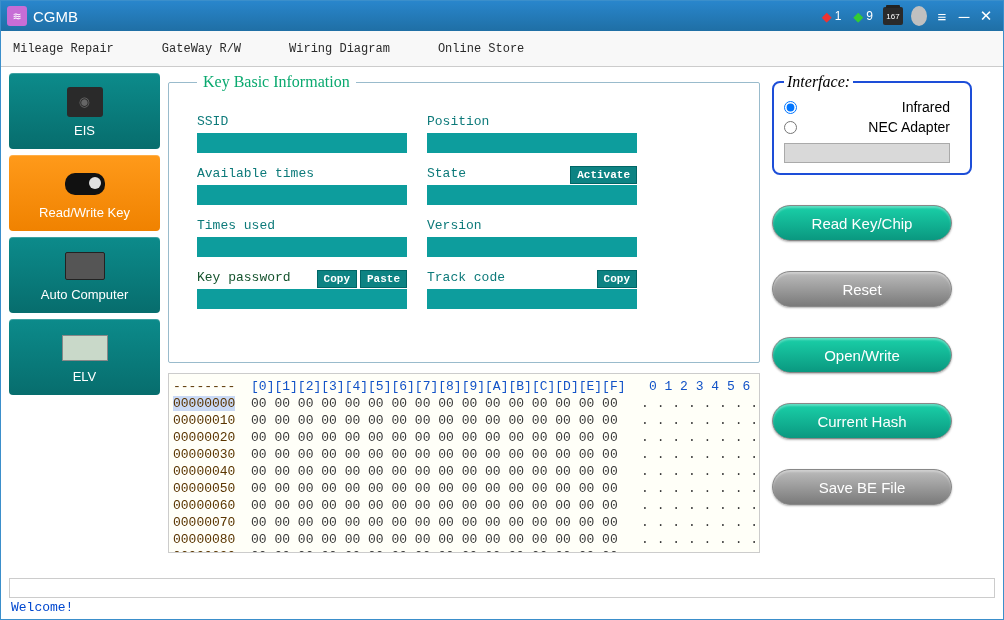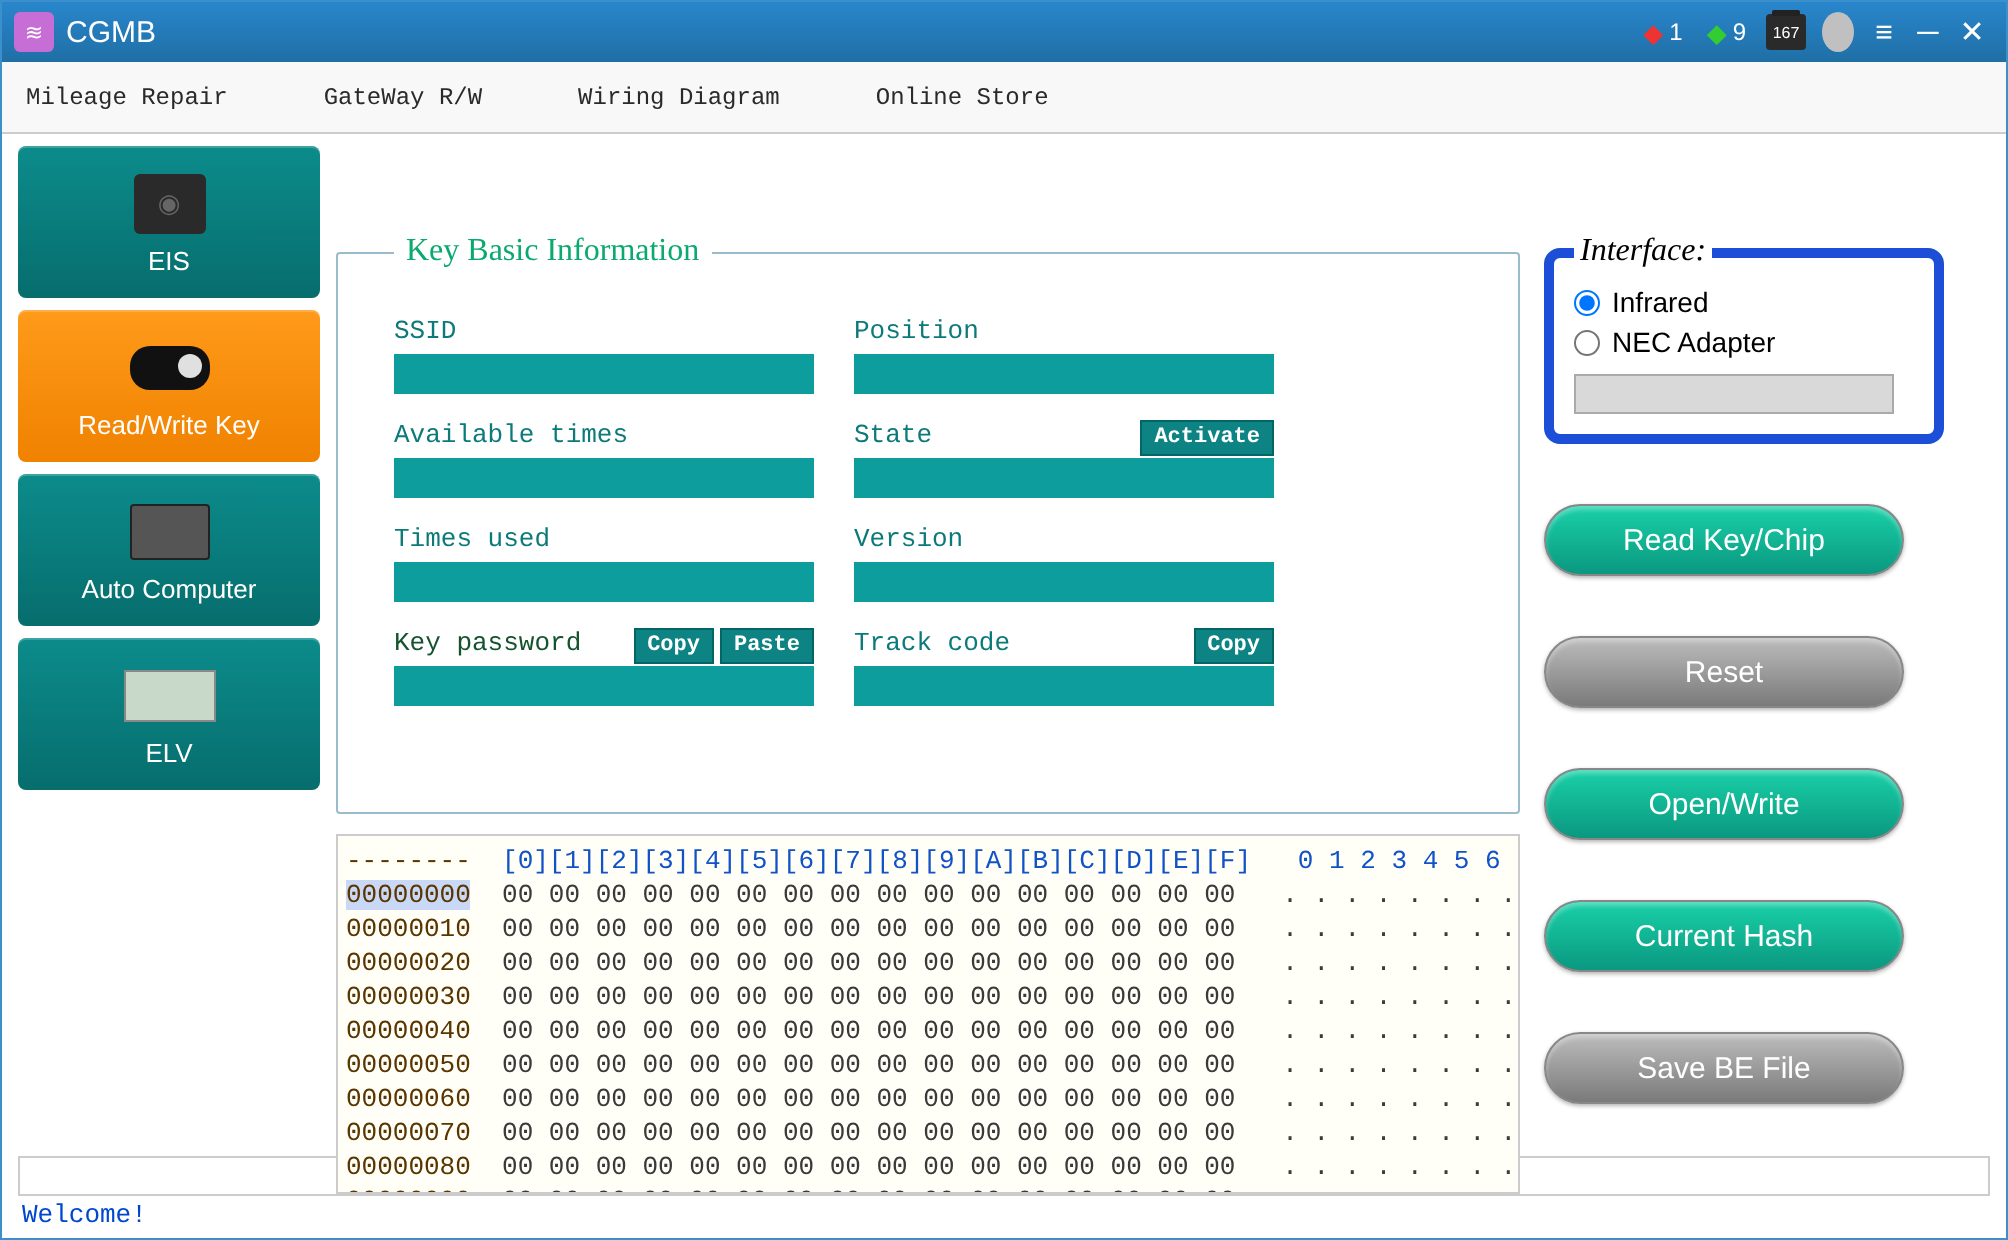--- a/index.html
+++ b/index.html
@@ -80,21 +80,20 @@
 .icon-box { width:36px;height:30px;background:#333;border-radius:3px;display:flex;align-items:center;justify-content:center;}
 .icon-chip { width:40px;height:28px;background:#555;border:1px solid #222;border-radius:2px;}
 .icon-key { width:40px;height:22px;background:#111;border-radius:10px;position:relative;}
 .icon-key::after{content:"";position:absolute;right:4px;top:4px;width:12px;height:12px;background:#e0e0e0;border-radius:50%;}
 
 .mainpanel {
   flex: 1;
   padding: 6px 6px 6px 2px;
   display:flex;
   gap: 12px;
-  margin-top: 44px;
 }
 .leftcol { width: 592px; }
 .rightcol { width: 200px; }
 
 fieldset.keyinfo {
   border: 1px solid #9bc;
   border-radius: 2px;
   padding: 10px 28px 18px 28px;
   height: 290px;
 }
@@ -129,24 +128,24 @@
   padding: 4px 6px 4px 4px;
   overflow: hidden;
   white-space: pre;
   line-height: 17px;
 }
 .hex-header { color:#1152c7; }
 .hex-addr { color:#5a3500; }
 .hex-sel { background:#c9d9f5; }
 
 fieldset.iface {
-  border: 5px solid #1d4ed8; border-radius: 8px; padding: 4px 20px 10px 10px;
+  border: 2px solid #1d4ed8; border-radius: 8px; padding: 4px 20px 10px 10px;
 }
 fieldset.iface legend { font-size: 16px; font-style: italic; font-family: Georgia, serif; padding: 0 3px; }
-.radio-row { display:flex; align-items:center; font-size: 14px; margin: 4px 0; }
+.radio-row { display:flex; align-items:center; font-size: 14px; margin: 4px 0; justify-content: space-between; }
 .radio-row input { margin-right: 6px; }
 .iface-input { width: 100%; height: 20px; background:#d9d9d9; border:1px solid #aaa; margin-top:4px;}
 
 .action-btn {
   width: 180px; height: 36px; margin-top: 30px;
   border-radius: 18px;
   border: 1px solid #888;
   background: linear-gradient(to bottom, #1ad0a8, #0a9880);
   color:#fff; font-size:15px;
   display:flex;align-items:center;justify-content:center;

